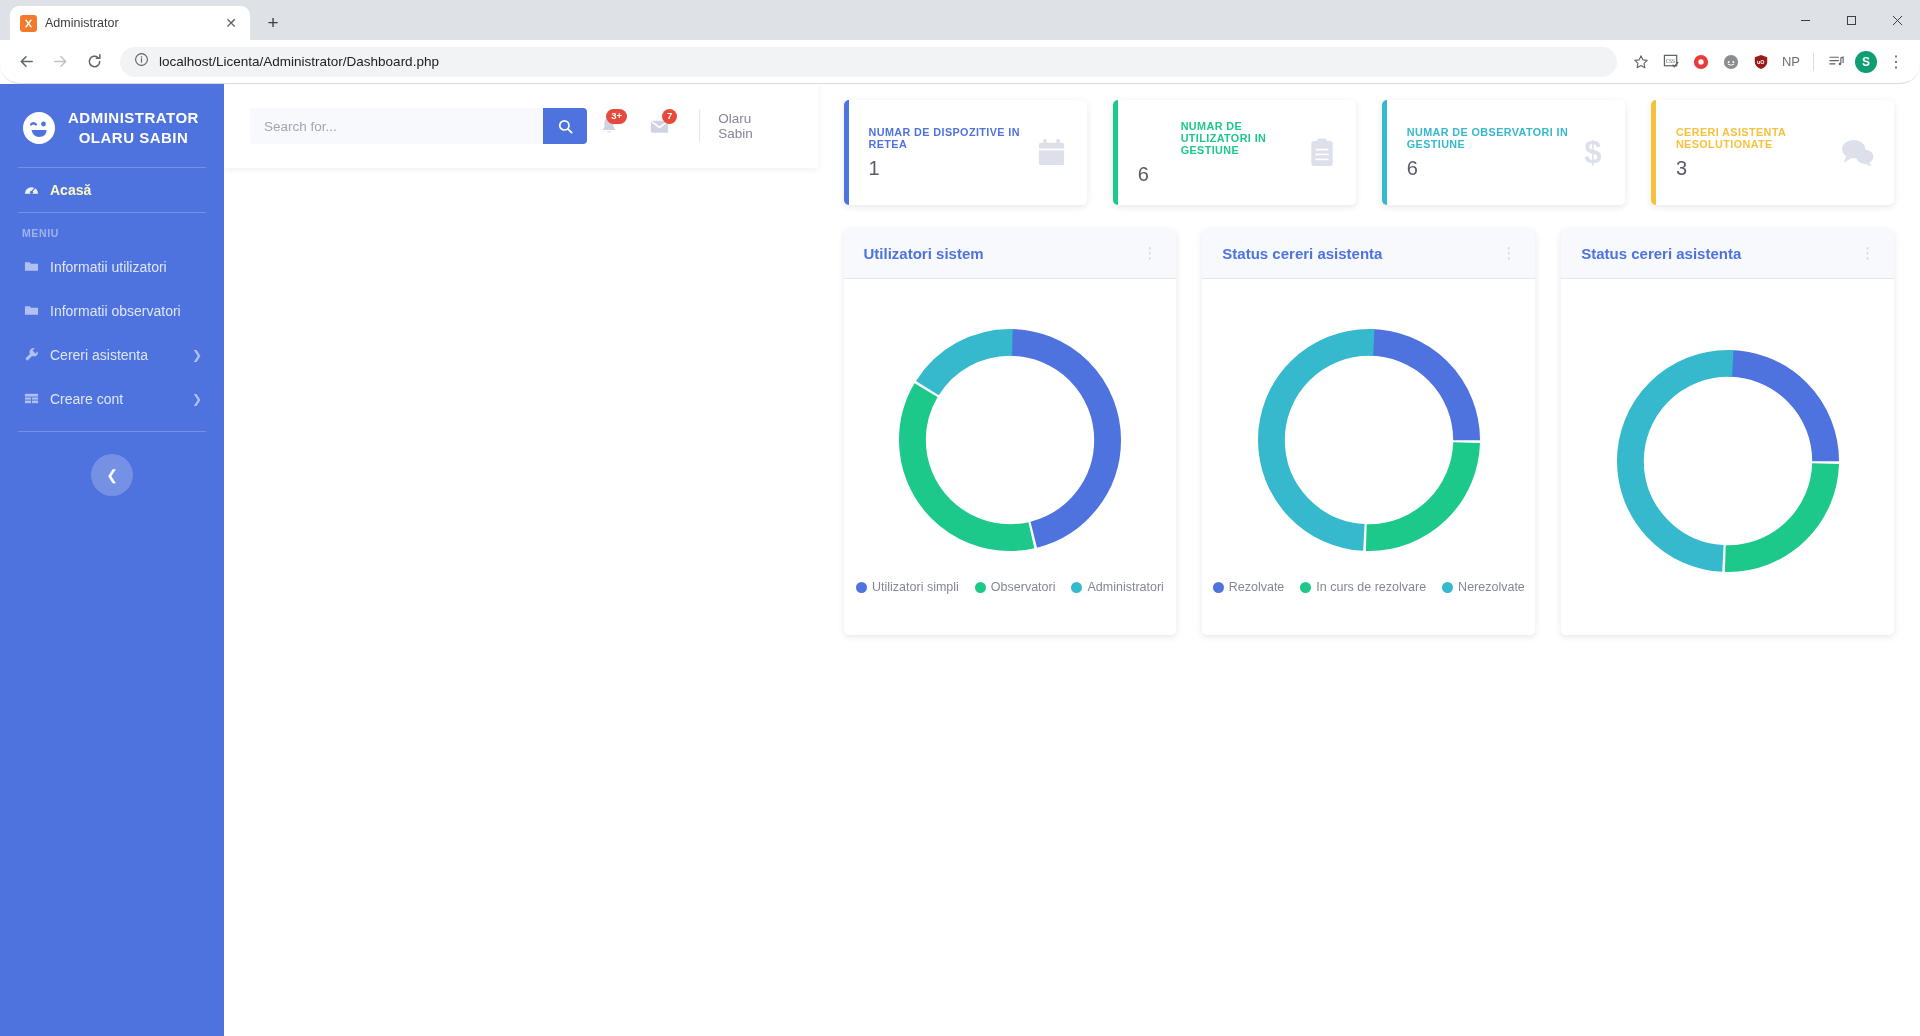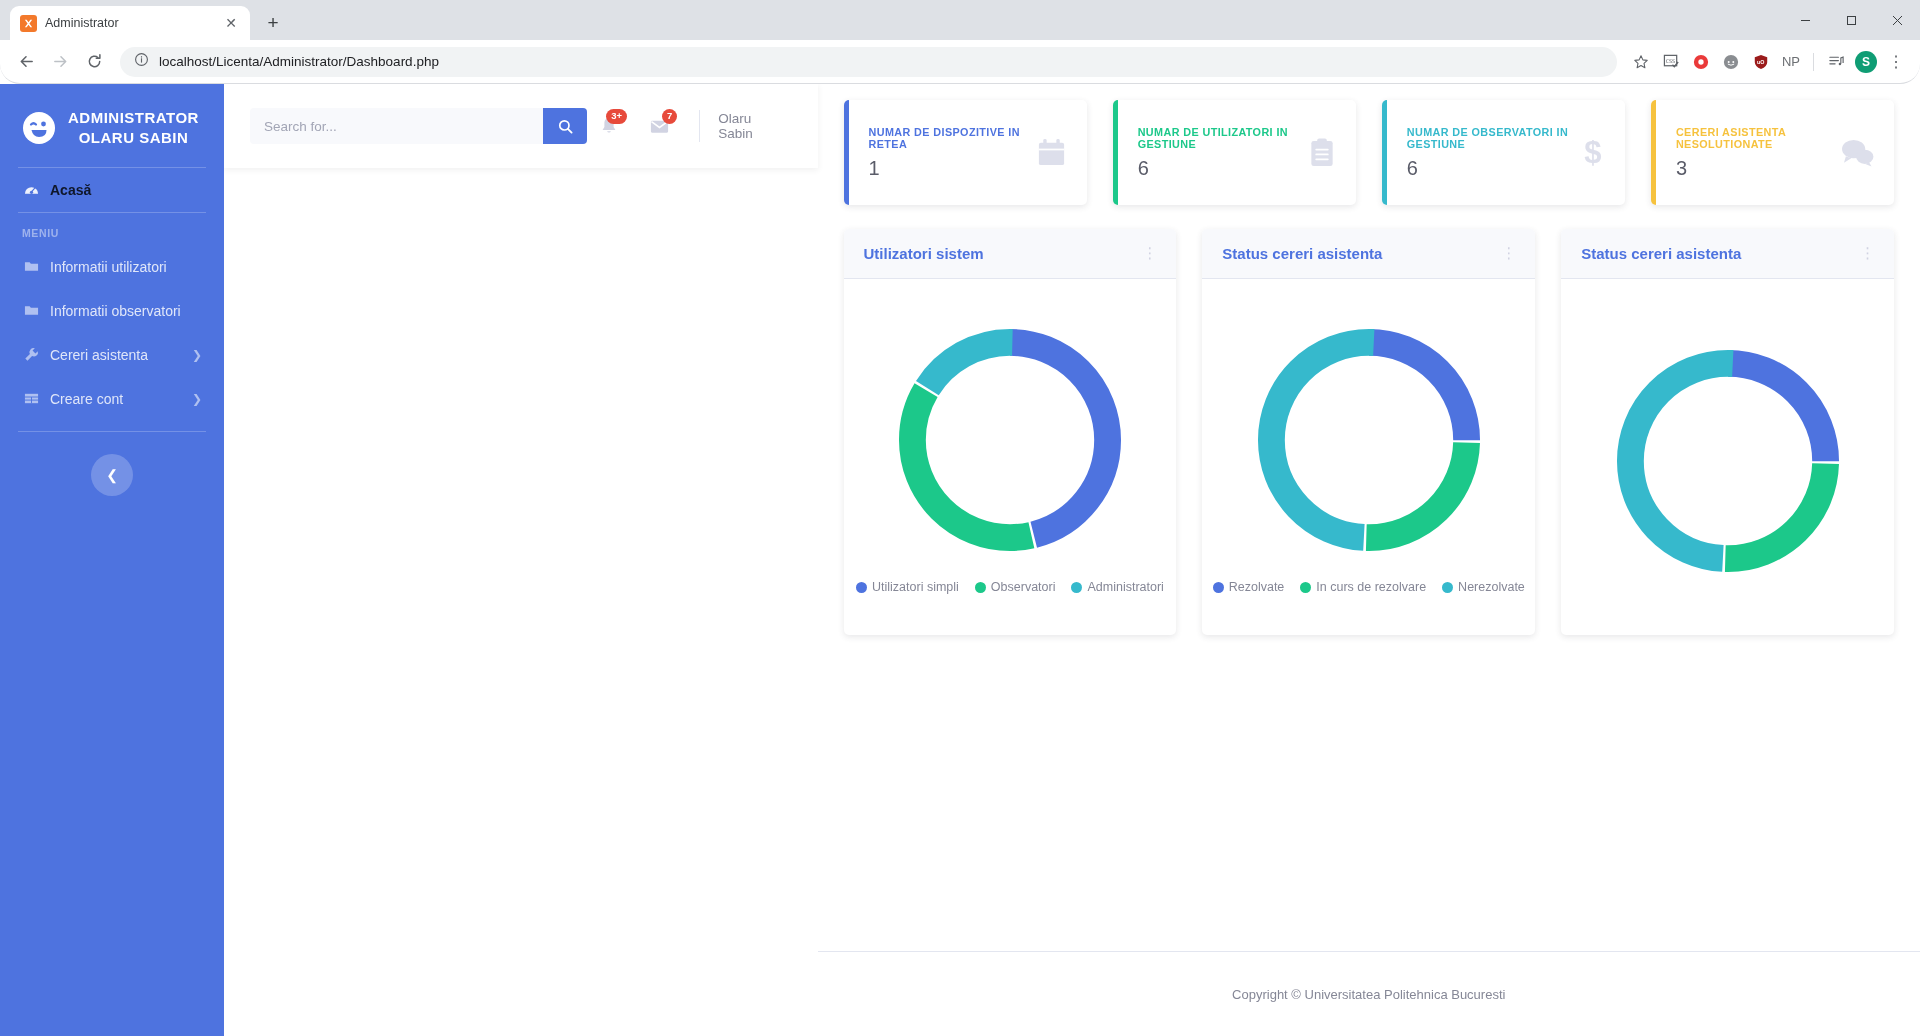--- a/index.html
+++ b/index.html
@@ -102,21 +102,21 @@
   }
   .side-divider {
     height: 1px; background: rgba(255,255,255,.22);
     margin: 0 18px;
   }
   .nav-item {
     display: flex; align-items: center; gap: 10px;
     padding: 14px 22px; font-size: 14px; color: rgba(255,255,255,.82);
     position: relative;
   }
-  .nav-item.active { color: #0f172a; font-weight: bold; align-items: center; }
+  .nav-item.active { color: #fef9c3; font-weight: bold; align-items: center; }
   .nav-item .nav-ico {
     width: 18px; display: flex; align-items: center; justify-content: center;
     color: rgba(255,255,255,.55); flex: 0 0 auto;
   }
   .nav-item.active .nav-ico { color: rgba(255,255,255,.9); }
   .nav-item .chev { margin-left: auto; color: rgba(255,255,255,.55); font-size: 12px; }
   .heading-menu {
     font-size: 10.5px; font-weight: bold; letter-spacing: .6px;
     color: rgba(255,255,255,.45); padding: 14px 22px 6px 22px;
   }
@@ -180,21 +180,21 @@
   }
   .stat-card.c-primary { border-left-color: #4e73df; }
   .stat-card.c-success { border-left-color: #1cc88a; }
   .stat-card.c-info    { border-left-color: #36b9cc; }
   .stat-card.c-warning { border-left-color: #f6c23e; }
   .stat-label {
     font-size: 10.8px; font-weight: bold; letter-spacing: .4px;
     text-transform: uppercase; margin-bottom: 7px;
   }
   .c-primary .stat-label { color: #4e73df; }
-  .c-success .stat-label { color: #1cc88a; }
+  .c-success .stat-label { color: #1cc88a; margin-left: 43px; }
   .c-info    .stat-label { color: #36b9cc; }
   .c-warning .stat-label { color: #f6c23e; }
   .stat-value { font-size: 20px; color: #5a5c69; font-weight: normal; }
   .stat-icon { margin-left: auto; color: #dddfeb; font-size: 30px; display: flex; align-items: center; }
 
   
   .chart-row { display: flex; gap: 26px; margin-top: 24px; }
   .chart-card {
     flex: 1; background: #ffffff; border-radius: 5px;
     box-shadow: 0 2px 6px rgba(58,59,69,.12);
@@ -593,20 +593,17 @@
                     <circle cx="50" cy="50" r="40" fill="none" stroke="#1cc88a" stroke-width="11" stroke-dasharray="62.8 188.5" stroke-dashoffset="-63.8"></circle>
                     <circle cx="50" cy="50" r="40" fill="none" stroke="#36b9cc" stroke-width="11" stroke-dasharray="125.7 125.6" stroke-dashoffset="-127.6"></circle>
                   </g>
                 </svg>
               </div>
             </div>
 
           </div>
         </div>
 
-        <div class="footer">
-          <span>Copyright © Universitatea Politehnica Bucuresti</span>
-        </div>
       </div>
 
     </div>
   </div>
 </div>
 
 </body></html>

